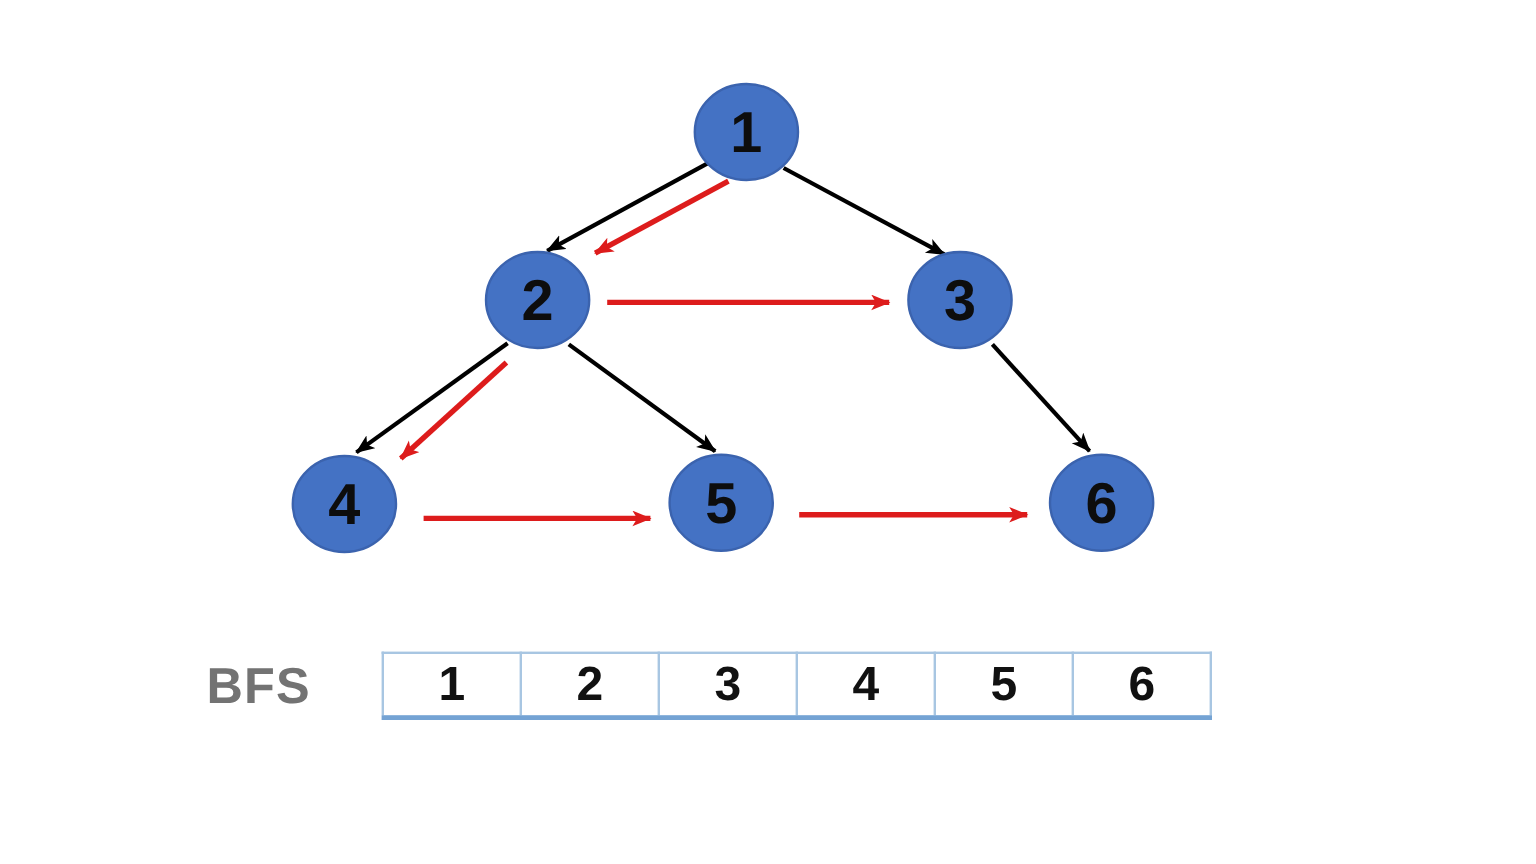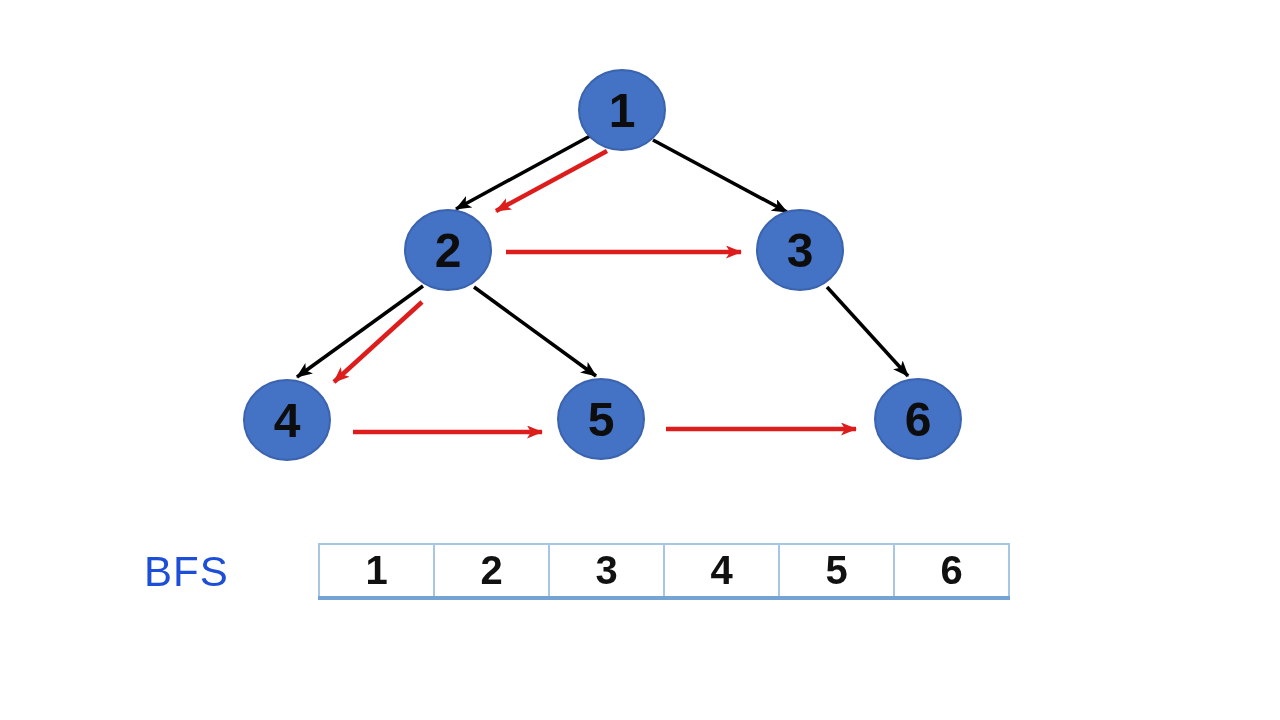--- a/index.html
+++ b/index.html
@@ -20,25 +20,25 @@
     width: 1280px; height: 720px;
   }
   .node-label-text {
     font-family: "Liberation Sans", sans-serif;
     font-weight: bold;
     font-size: 48px;
     fill: #0d0d0d;
   }
   .bfs-label {
     position: absolute;
-    left: 144px;
+    left: 172px;
     top: 548px;
     font-size: 42px;
-    font-weight: normal;
-    color: #1d4ed8;
+    font-weight: bold;
+    color: #737373;
     letter-spacing: 1px;
   }
   .bfs-table {
     position: absolute;
     left: 318px;
     top: 543px;
     border-collapse: collapse;
     background: #ffffff;
   }
   .bfs-table td {

